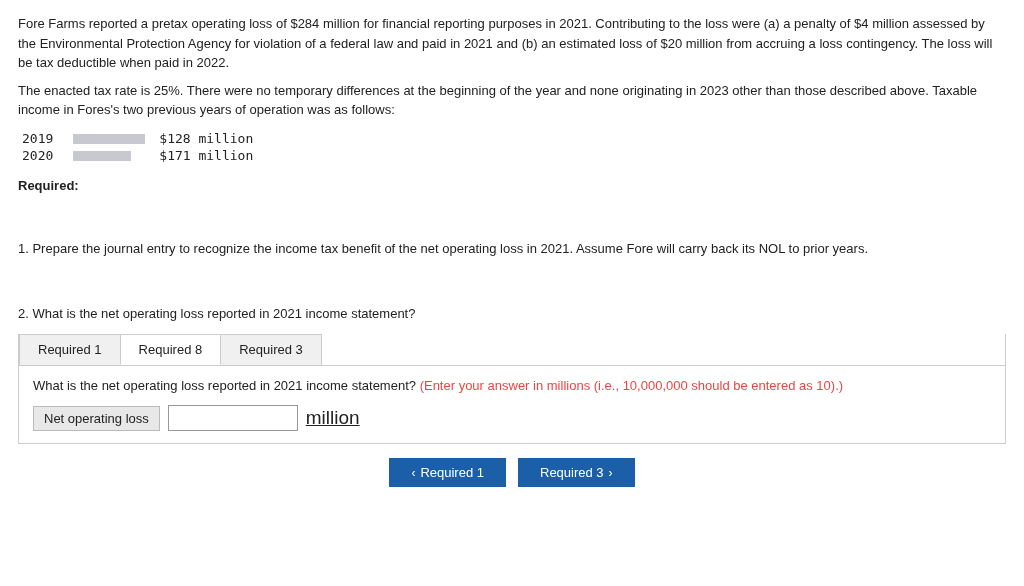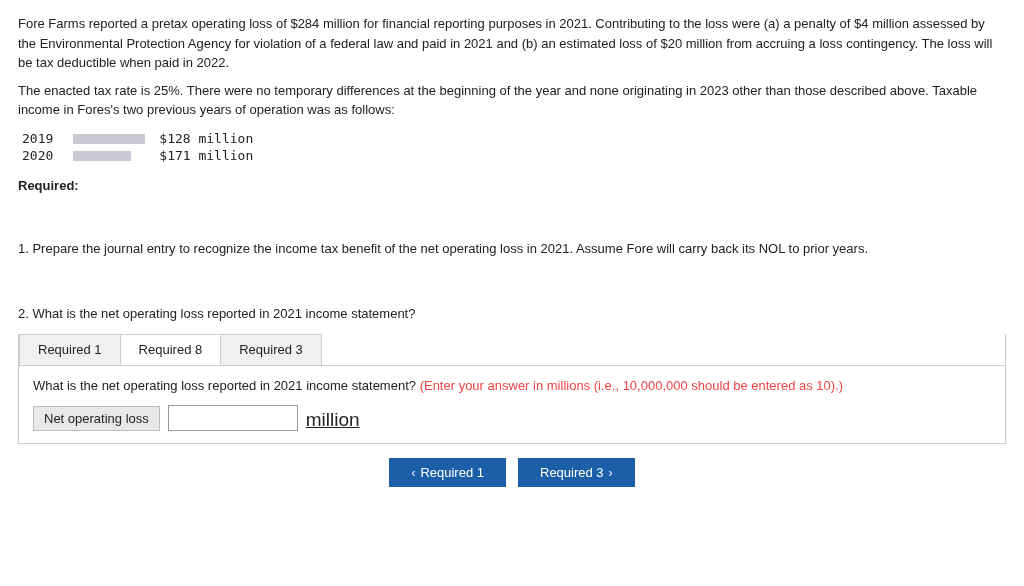--- a/index.html
+++ b/index.html
@@ -95,21 +95,21 @@
     .tab-question {
       font-size: 13px;
       line-height: 1.5;
       margin-bottom: 10px;
     }
     .tab-question .highlight {
       color: #ef4444;
     }
     .answer-row {
       display: flex;
-      align-items: flex-end;
+      align-items: center;
       gap: 8px;
       margin-top: 6px;
     }
     .label-cell {
       background: #e8e8e8;
       border: 1px solid #bbb;
       padding: 4px 10px;
       font-size: 13px;
       min-width: 120px;
     }

